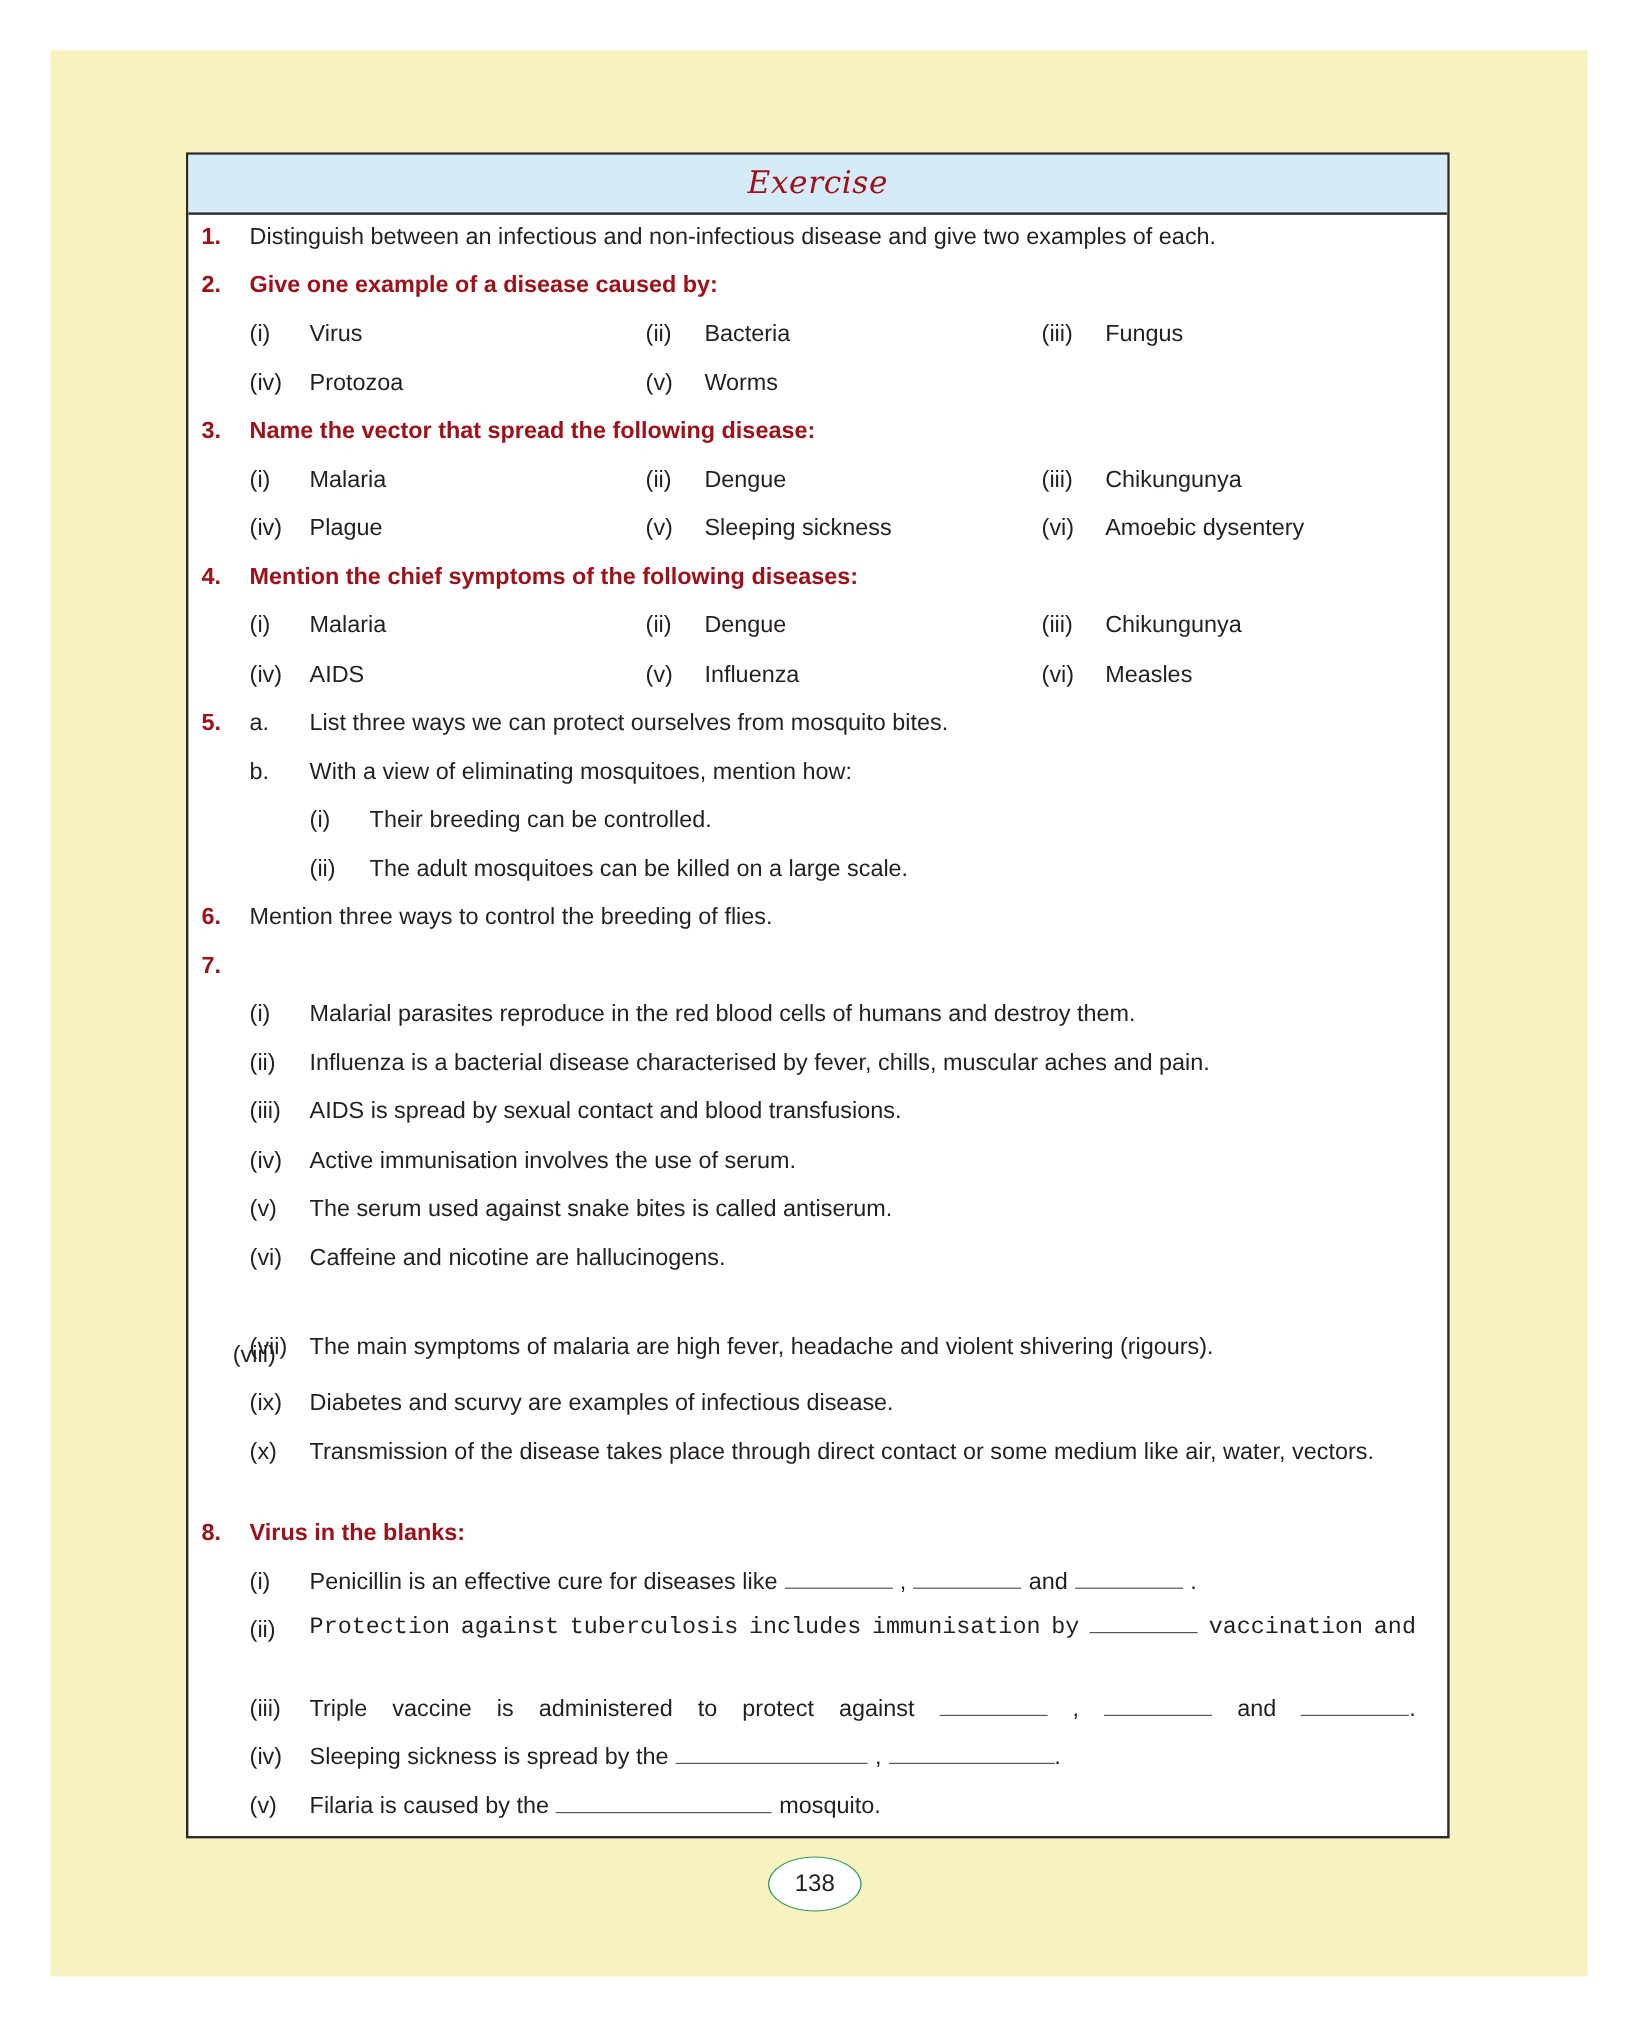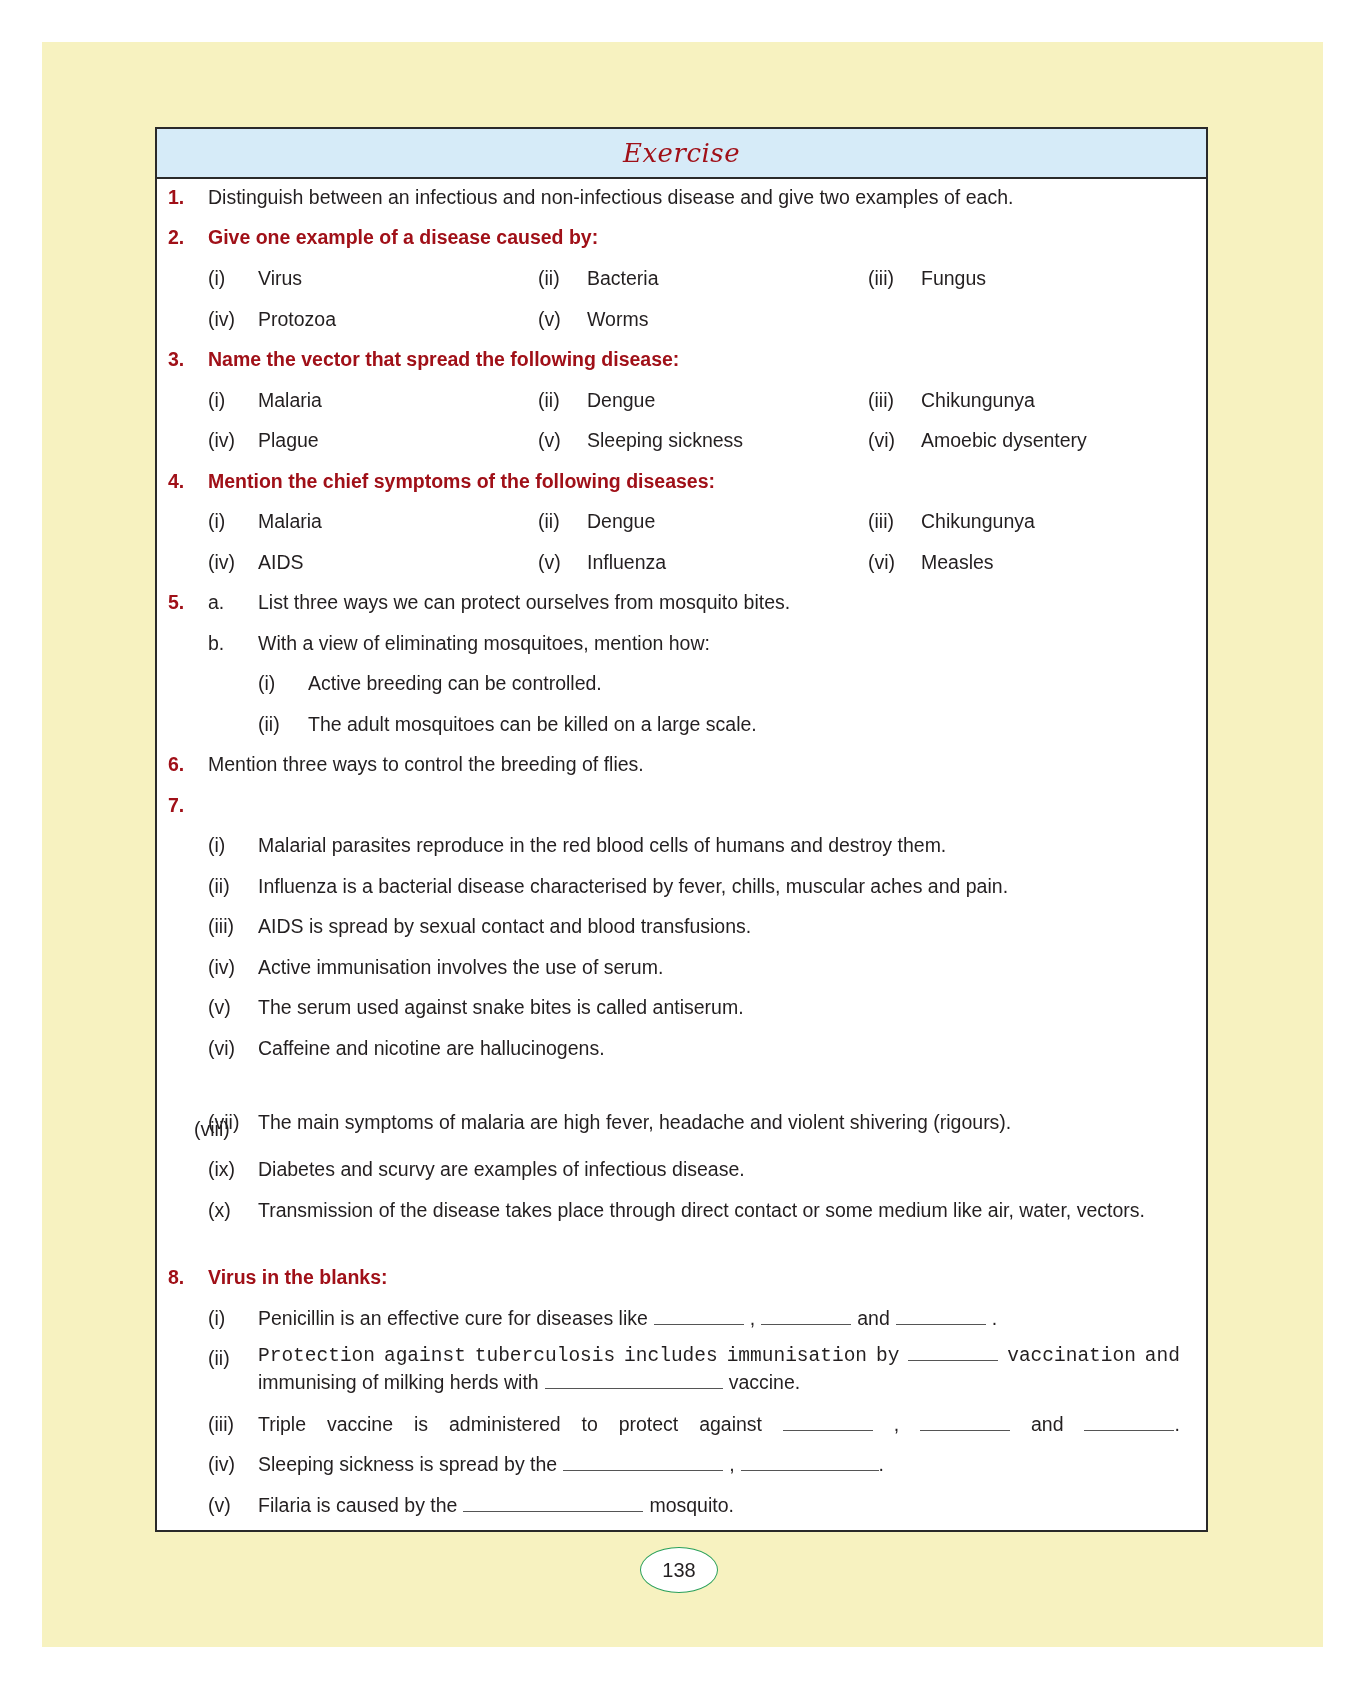--- a/index.html
+++ b/index.html
@@ -106,21 +106,21 @@
       <span class="qnum">5.</span>
       <span class="lbl" style="left:51px">a.</span>
       <span class="itm" style="left:101px">List three ways we can protect ourselves from mosquito bites.</span>
     </div>
     <div class="row" style="top:449px; left:0; width:100%;">
       <span class="lbl" style="left:51px">b.</span>
       <span class="itm" style="left:101px">With a view of eliminating mosquitoes, mention how:</span>
     </div>
     <div class="row" style="top:489px; left:0; width:100%;">
       <span class="lbl" style="left:101px">(i)</span>
-      <span class="itm" style="left:151px">Active breeding can be controlled.</span>
+      <span class="itm" style="left:151px">Their breeding can be controlled.</span>
     </div>
     <div class="row" style="top:530px; left:0; width:100%;">
       <span class="lbl" style="left:101px">(ii)</span>
       <span class="itm" style="left:151px">The adult mosquitoes can be killed on a large scale.</span>
     </div>
 
     <div class="row" style="top:570px; left:0; width:100%;">
       <span class="qnum">6.</span>
       <span class="qtext">Mention three ways to control the breeding of flies.</span>
     </div>
@@ -186,23 +186,20 @@
         <div style="display:flex; justify-content:space-between; align-items:baseline;font-family:Liberation Mono, monospace;">
           <span>Protection</span>
           <span>against</span>
           <span>tuberculosis</span>
           <span>includes</span>
           <span>immunisation</span>
           <span>by</span>
           <span class="blank" style="width:90px; margin:0;"></span>
           <span>vaccination</span>
           <span>and</span>
-        </div>
-        <div>
-          <span>immunising of milking herds with</span><span class="blank" style="width:178px"></span><span>vaccine.</span>
         </div>
       </div>
     </div>
 
     <div class="row" style="top:1230px; left:0; width:100%;">
       <span class="lbl" style="left:51px">(iii)</span>
       <div class="itm" style="left:101px; width:922px; display:flex; justify-content:space-between; align-items:baseline;">
         <span>Triple</span>
         <span>vaccine</span>
         <span>is</span>

